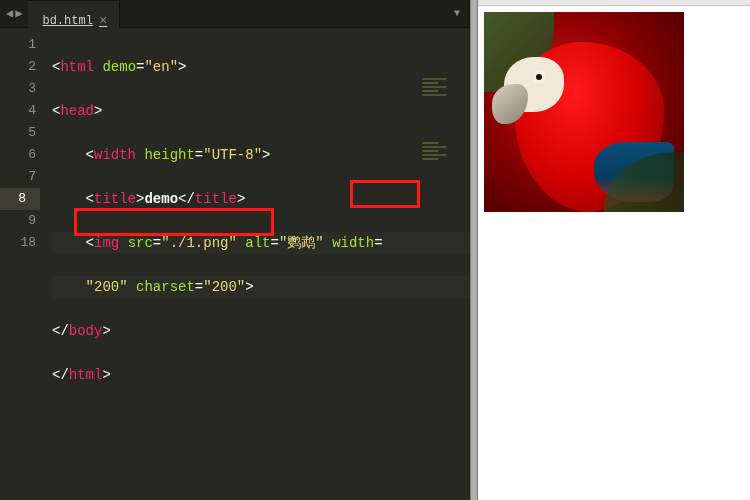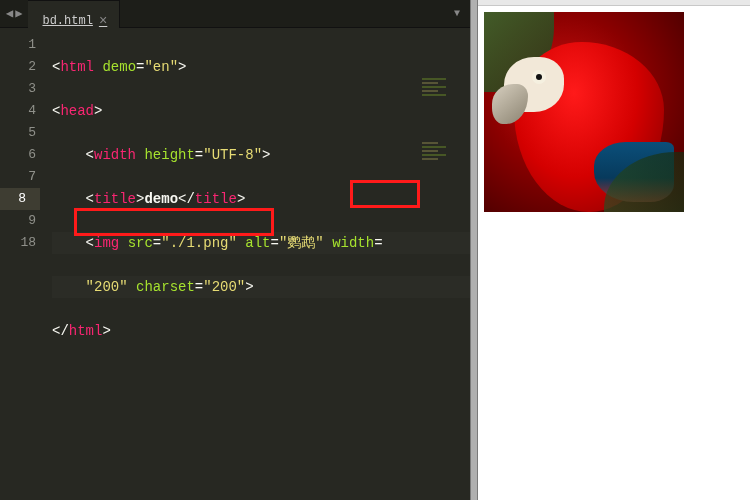--- a/index.html
+++ b/index.html
@@ -244,20 +244,21 @@
       <div>18</div>
     </div>
 
     <div class="code">
 <span class="ln"><span class="pun">&lt;</span><span class="tag">html</span><span> </span><span class="attr">demo</span><span class="pun">=</span><span class="str">"en"</span><span class="pun">&gt;</span></span>
 <span class="ln"><span class="pun">&lt;</span><span class="tag">head</span><span class="pun">&gt;</span></span>
 <span class="ln">    <span class="pun">&lt;</span><span class="tag">width</span><span> </span><span class="attr">height</span><span class="pun">=</span><span class="str">"UTF-8"</span><span class="pun">&gt;</span></span>
 <span class="ln">    <span class="pun">&lt;</span><span class="tag">title</span><span class="pun">&gt;</span><span class="txt">demo</span><span class="pun">&lt;/</span><span class="tag">title</span><span class="pun">&gt;</span></span>
 <span class="ln active-line">    <span class="pun">&lt;</span><span class="tag">img</span><span> </span><span class="attr">src</span><span class="pun">=</span><span class="str">"./1.png"</span><span> </span><span class="attr">alt</span><span class="pun">=</span><span class="str">"鹦鹉"</span><span> </span><span class="attr">width</span><span class="pun">=</span></span>
 <span class="ln active-line">    <span class="str">"200"</span><span> </span><span class="attr">charset</span><span class="pun">=</span><span class="str">"200"</span><span class="pun">&gt;</span></span>
+<span class="ln"><span class="pun">&lt;/</span><span class="tag">body</span><span class="pun">&gt;</span></span>
 <span class="ln"><span class="pun">&lt;/</span><span class="tag">html</span><span class="pun">&gt;</span></span>
 
       
       <div class="hl-box" style="left:304px; top:152px; width:70px; height:28px;" title="width="></div>
       <div class="hl-box" style="left:28px; top:180px; width:200px; height:28px;" title="&quot;200&quot; height=&quot;200&quot;"></div>
 
       <div class="minimap">
         <div></div><div></div><div></div><div></div><div></div>
         <div></div><div></div><div></div><div></div><div></div>
       </div>

